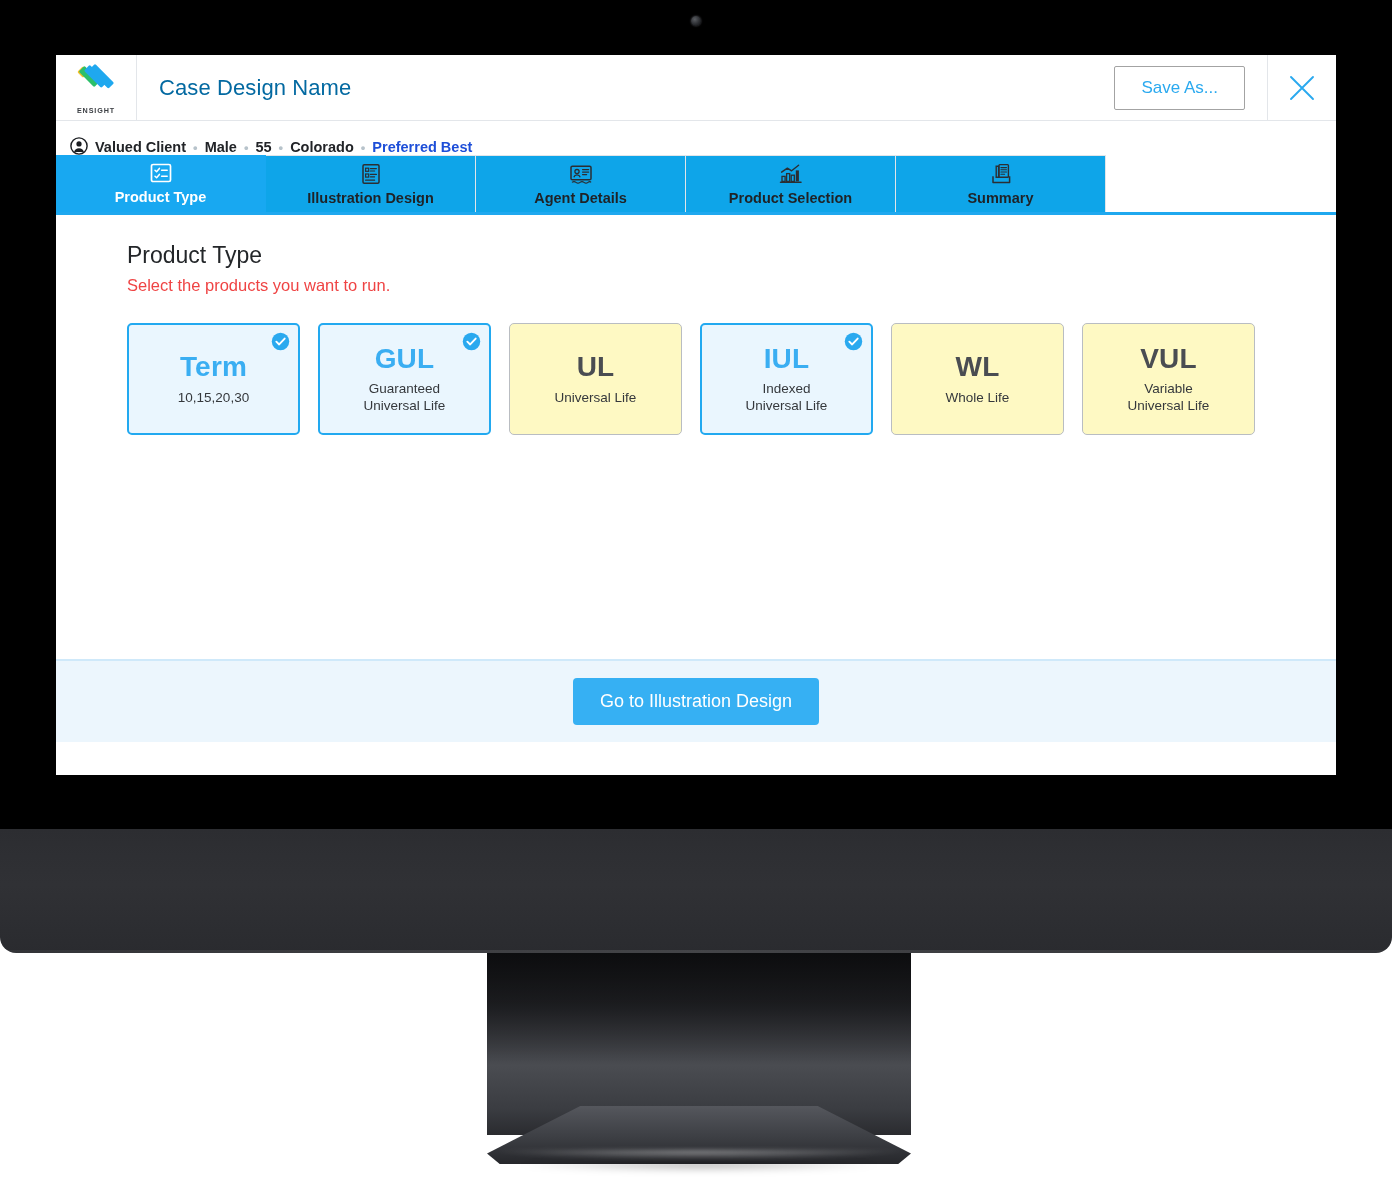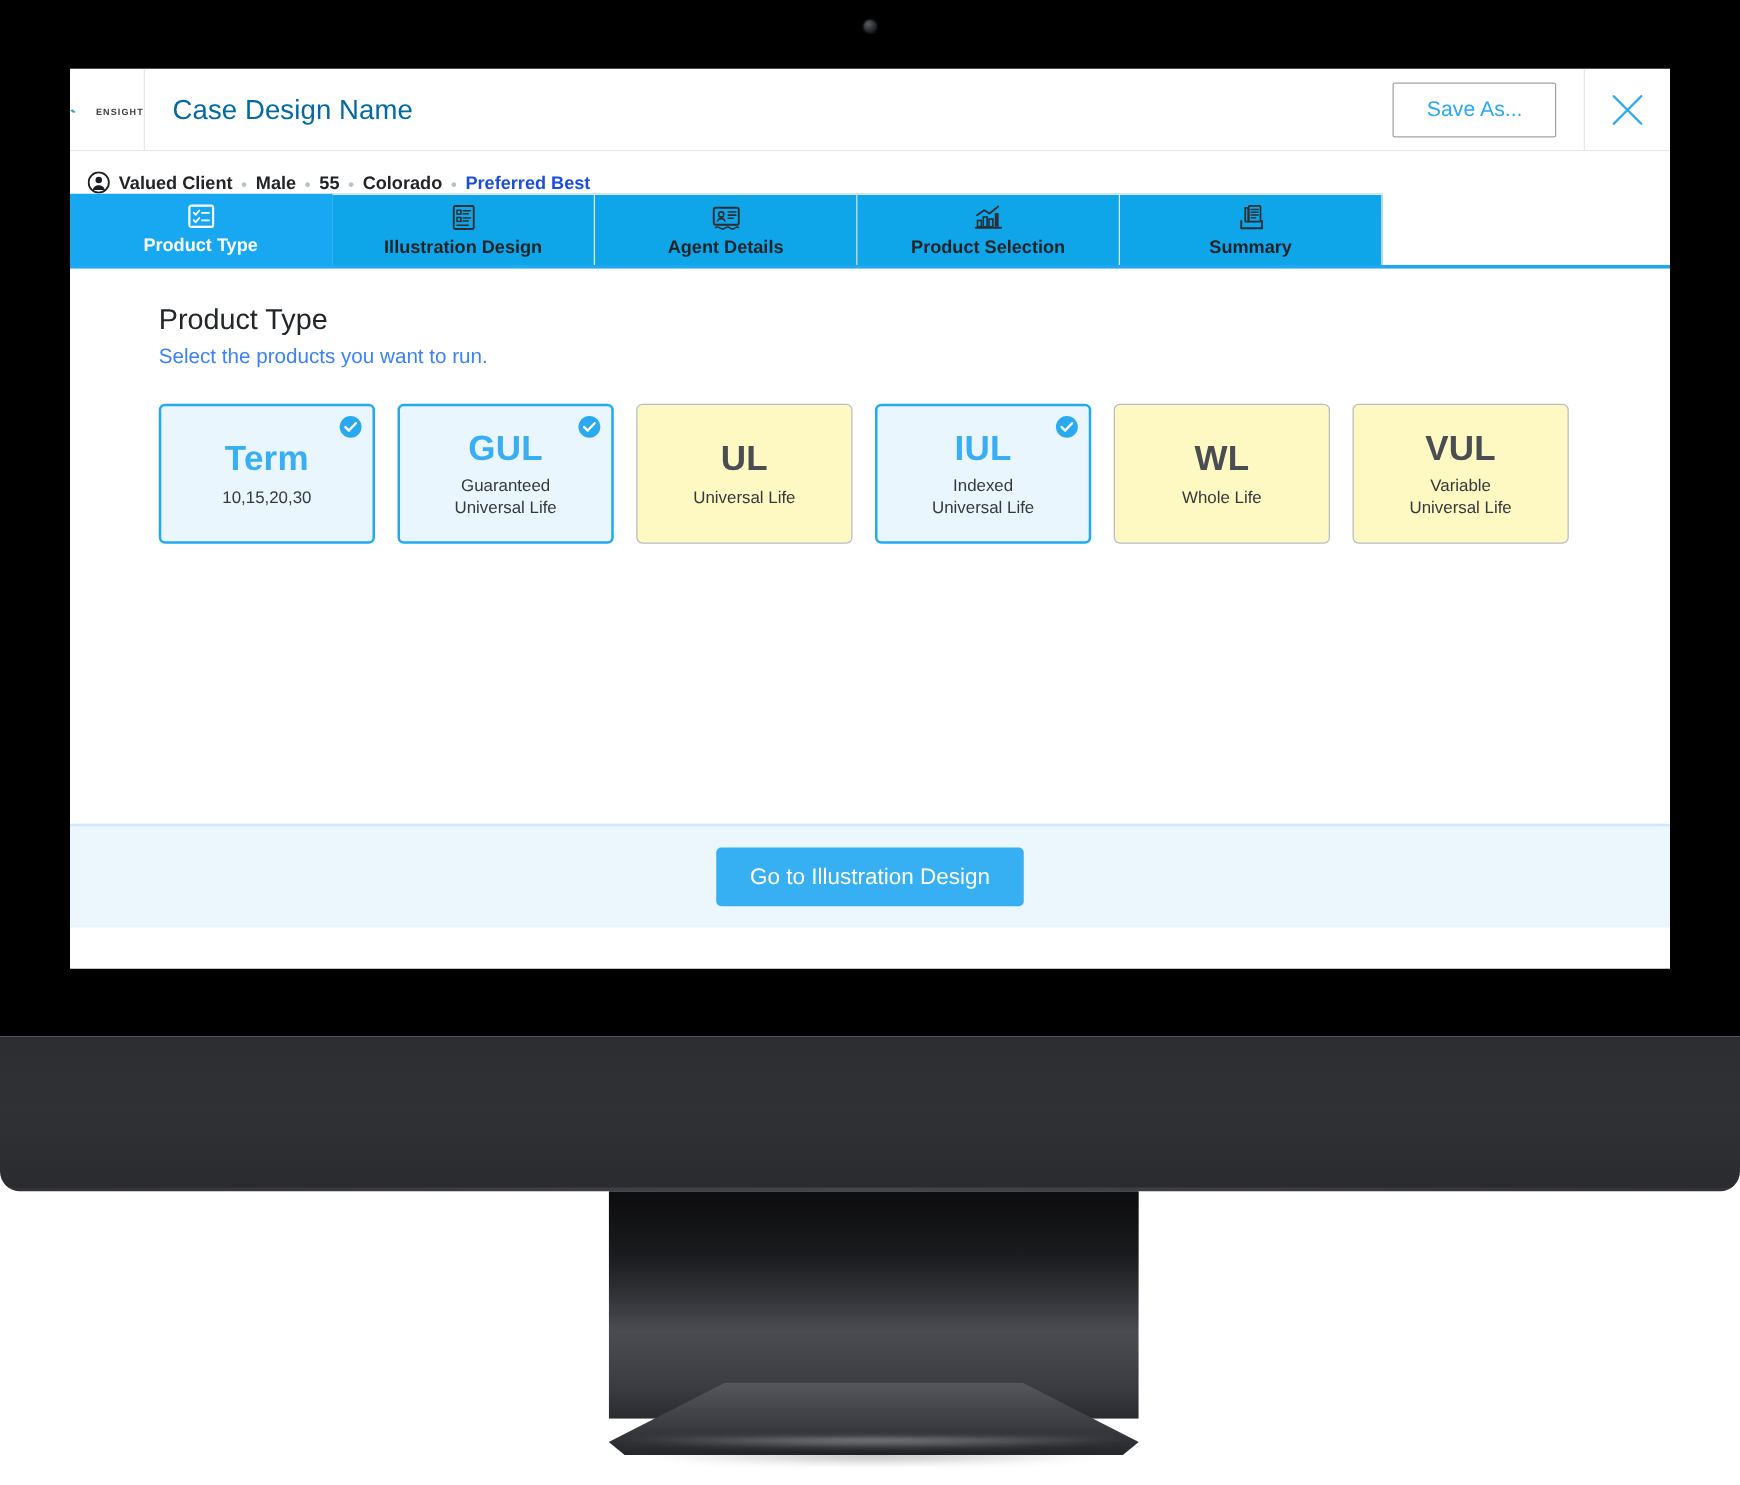--- a/index.html
+++ b/index.html
@@ -63,21 +63,21 @@
     position: absolute; left: 56px; top: 55px; width: 1280px; height: 720px;
     background: #ffffff; overflow: hidden;
   }
 
   
   .app-header {
     display: flex; align-items: stretch; height: 66px;
     border-bottom: 1px solid #e3e6ea; background: #fff;
   }
   .logo-cell {
-    width: 60px; display:flex; align-items:center; justify-content:center;
+    width: 81px; display:flex; flex-direction: column; align-items:center; justify-content:center;
     border-right: 1px solid #e3e6ea; gap: 16px; padding-top:3px;
   }
   .logo-mark { width: 42px; height: 26px; }
   .logo-word { font-size: 7.2px; letter-spacing: .9px; color: #3d4045; font-weight: 700; }
   .title-cell { flex: 1; display: flex; align-items: center; padding-left: 22px; }
   .case-title { font-size: 22px; color: #0369a1; font-weight: 400; letter-spacing: .1px; }
   .saveas-cell { display:flex; align-items:center; padding: 0 22px 0 8px; }
   .btn-saveas {
     border: 1px solid #a3a3a3; color: #2aa9ef; background: #fff;
     font-size: 17px; padding: 11px 26px; border-radius: 2px;
@@ -104,21 +104,21 @@
     gap: 5px; border-right: 1px solid #e1e5e9; border-top:1px solid #e1e5e9;
     font-size: 14.5px; font-weight: 700; color: #1f2226; cursor: pointer; background:#0ea5e9;
   }
   .tab:first-child { border-left: 0; border-top:0; }
   .tab.active { background:#18a8f1; color:#fff; border-color:#18a8f1; }
   .tab .tab-ico { height: 22px; display:flex; align-items:flex-end; }
 
   
   .content { padding: 27px 0 0 71px; height: 444px; background:#fff; }
   .page-title { font-size: 23px; color:#232629; font-weight:400; }
-  .page-sub { font-size: 16.5px; color:#3b82f6; margin-top: 7px; }
+  .page-sub { font-size: 16.5px; color:#ef4444; margin-top: 7px; }
 
   .card-row { display:flex; gap: 18px; margin-top: 28px; }
   .pcard {
     position: relative; width: 173px; height: 112px; border-radius: 5px;
     display:flex; flex-direction:column; align-items:center; justify-content:center;
     background:#fef9c3; border: 1px solid #b9bdc2; cursor: pointer;
   }
   .pcard.sel { background:#eaf6fe; border: 2px solid #22a9f0; }
   .pcard-code { font-size: 28px; font-weight: 700; color:#4a4d52; line-height: 1.05; letter-spacing:.2px; }
   .pcard.sel .pcard-code { color:#3aaef2; }

